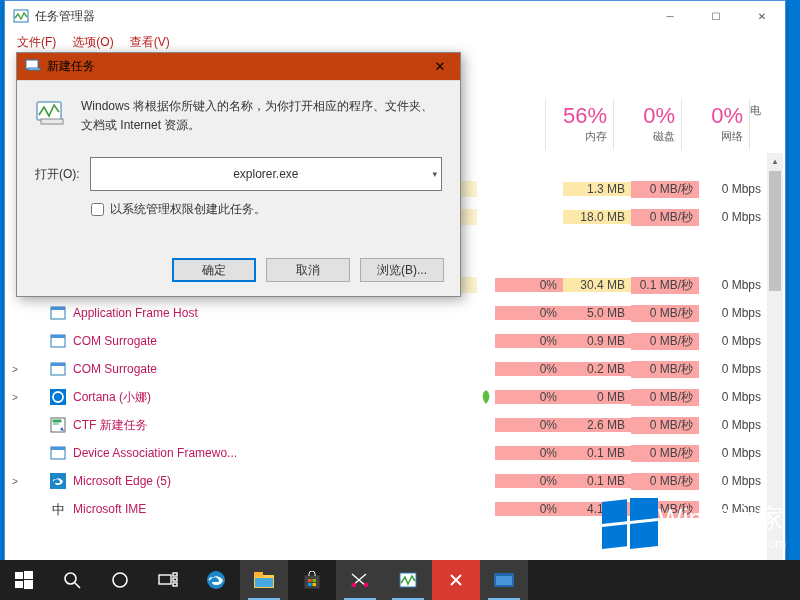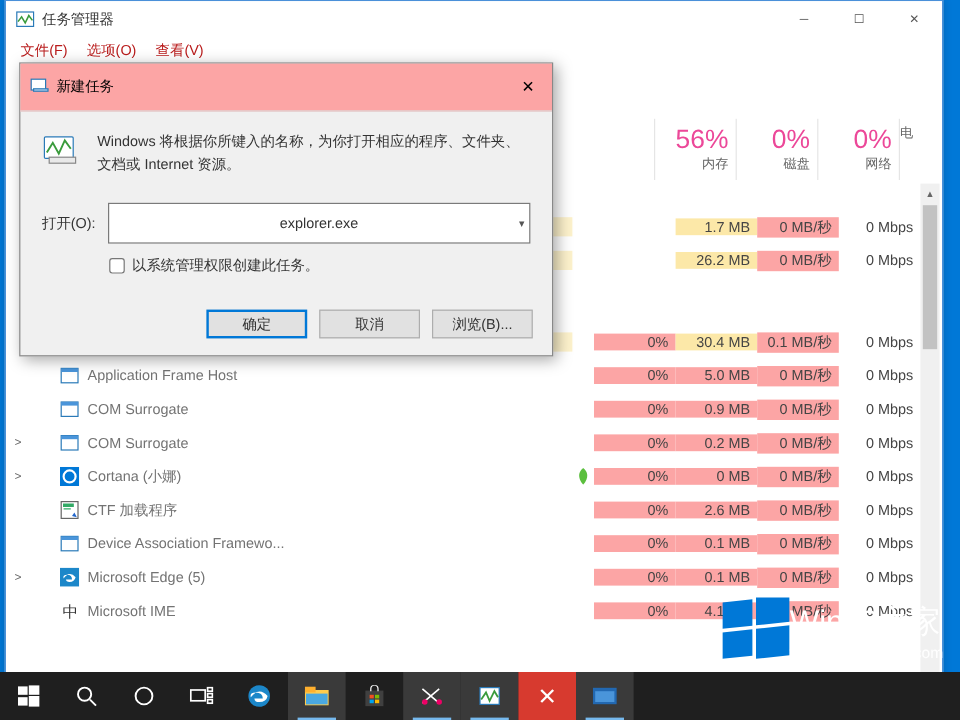--- a/index.html
+++ b/index.html
@@ -23,30 +23,30 @@
   .tm-col { width: 68px; border-left: 1px solid #e5e5e5; padding: 4px 6px 6px 0; }
   .tm-col .pct { font-size: 22px; color: #ec4899; font-weight: 400; }
   .tm-col .lbl { font-size: 11px; color: #666; }
   .tm-col.el { width: 18px; }
   
   
   .tm-rows { position: absolute; top: 122px; left: 0; right: 18px; }
   .tm-row { height: 28px; display: flex; align-items: center; font-size: 12px; border-bottom: 0; }
   .tm-row .exp { width: 20px; text-align: center; color: #666; font-size: 10px; }
   .tm-row .ico { width: 18px; height: 16px; margin-right: 6px; display: inline-flex; align-items: center; justify-content: center; }
-  .tm-row .name { flex: 1; padding-left: 24px; color: #737373; display: flex; align-items: center; overflow: hidden; white-space: nowrap; }
+  .tm-row .name { flex: 1; padding-left: 24px; color: #be185d; display: flex; align-items: center; overflow: hidden; white-space: nowrap; }
   .tm-row .leaf { width: 18px; display: flex; align-items: center; justify-content: center; }
   .tm-row .cell { width: 68px; text-align: right; padding-right: 6px; color: #444; }
   .tm-row .cell.hl { background: #fca5a5; }
   .tm-row .cell.hl2 { background: #fce8a8; }
   .tm-row.selband .name { background: #fdf2cc; }
   
   
   .dlg { position: absolute; left: 16px; top: 52px; width: 445px; height: 245px; background: #f0f0f0; border: 1px solid #888; box-shadow: 3px 3px 12px rgba(0,0,0,.35); }
-  .dlg-titlebar { height: 40px; background: #fca5a5; display: flex; align-items: center; padding-left: 8px; border-bottom: 1px solid #ddd; }
+  .dlg-titlebar { height: 28px; background: #c2410c; display: flex; align-items: center; padding-left: 8px; border-bottom: 1px solid #ddd; }
   .dlg-title { font-size: 12px; flex: 1; display: flex; align-items: center; gap: 6px; }
   .dlg-close { width: 40px; height: 28px; display: flex; align-items: center; justify-content: center; font-size: 13px; }
   .dlg-body { padding: 16px 18px 10px 18px; font-size: 12px; color: #333; }
   .dlg-desc { display: flex; gap: 14px; margin-bottom: 22px; }
   .dlg-desc .txt { line-height: 1.6; }
   .dlg-openrow { display: flex; align-items: center; gap: 10px; margin-bottom: 10px; }
   .dlg-openrow label { white-space: nowrap; }
   .dlg-combo { flex: 1; height: 22px; border: 1px solid #7a7a7a; background: #fff; display: flex; align-items: center; padding: 16px 4px; font-size: 12px; position: relative; justify-content: center; }
   .dlg-combo .arrow { position: absolute; right: 4px; font-size: 9px; color: #555; }
   .dlg-chkrow { display: flex; align-items: center; gap: 6px; padding-left: 56px; }
@@ -122,33 +122,33 @@
 
     <div class="tm-rows" id="tm-rows">
         <div class="tm-row selband">
           <span class="exp"></span>
           <span class="name">
             <span class="ico"></span>
             <span></span>
           </span>
           <span class="leaf"></span>
           <span class="cell hl"></span>
-          <span class="cell hl2">1.7 MB</span>
+          <span class="cell hl2">1.3 MB</span>
           <span class="cell hl">0 MB/秒</span>
           <span class="cell">0 Mbps</span>
         </div>
         <div class="tm-row selband">
           <span class="exp"></span>
           <span class="name">
             <span class="ico"></span>
             <span></span>
           </span>
           <span class="leaf"></span>
           <span class="cell hl"></span>
-          <span class="cell hl2">26.2 MB</span>
+          <span class="cell hl2">18.0 MB</span>
           <span class="cell hl">0 MB/秒</span>
           <span class="cell">0 Mbps</span>
         </div>
         <div class="tm-row" style="height: 40px;"></div>
         <div class="tm-row selband">
           <span class="exp"></span>
           <span class="name">
             <span class="ico"></span>
             <span></span>
           </span>
@@ -233,21 +233,21 @@
         <div class="tm-row">
           <span class="exp"></span>
           <span class="name">
             <span class="ico">
               <svg class="svg16" viewBox="0 0 16 16">
                 <rect x="1" y="1" width="14" height="14" fill="#fff" stroke="#666"></rect>
                 <path d="M3 3h8v2h-8z M3 7h6" stroke="#3a6" fill="#3a6"></path>
                 <path d="M12 10l2 4-4-1z" fill="#26c"></path>
               </svg>
             </span>
-            <span>CTF 加载程序</span>
+            <span>CTF 新建任务</span>
           </span>
           <span class="leaf"></span>
           <span class="cell hl">0%</span>
           <span class="cell hl">2.6 MB</span>
           <span class="cell hl">0 MB/秒</span>
           <span class="cell">0 Mbps</span>
         </div>
         <div class="tm-row">
           <span class="exp"></span>
           <span class="name">

